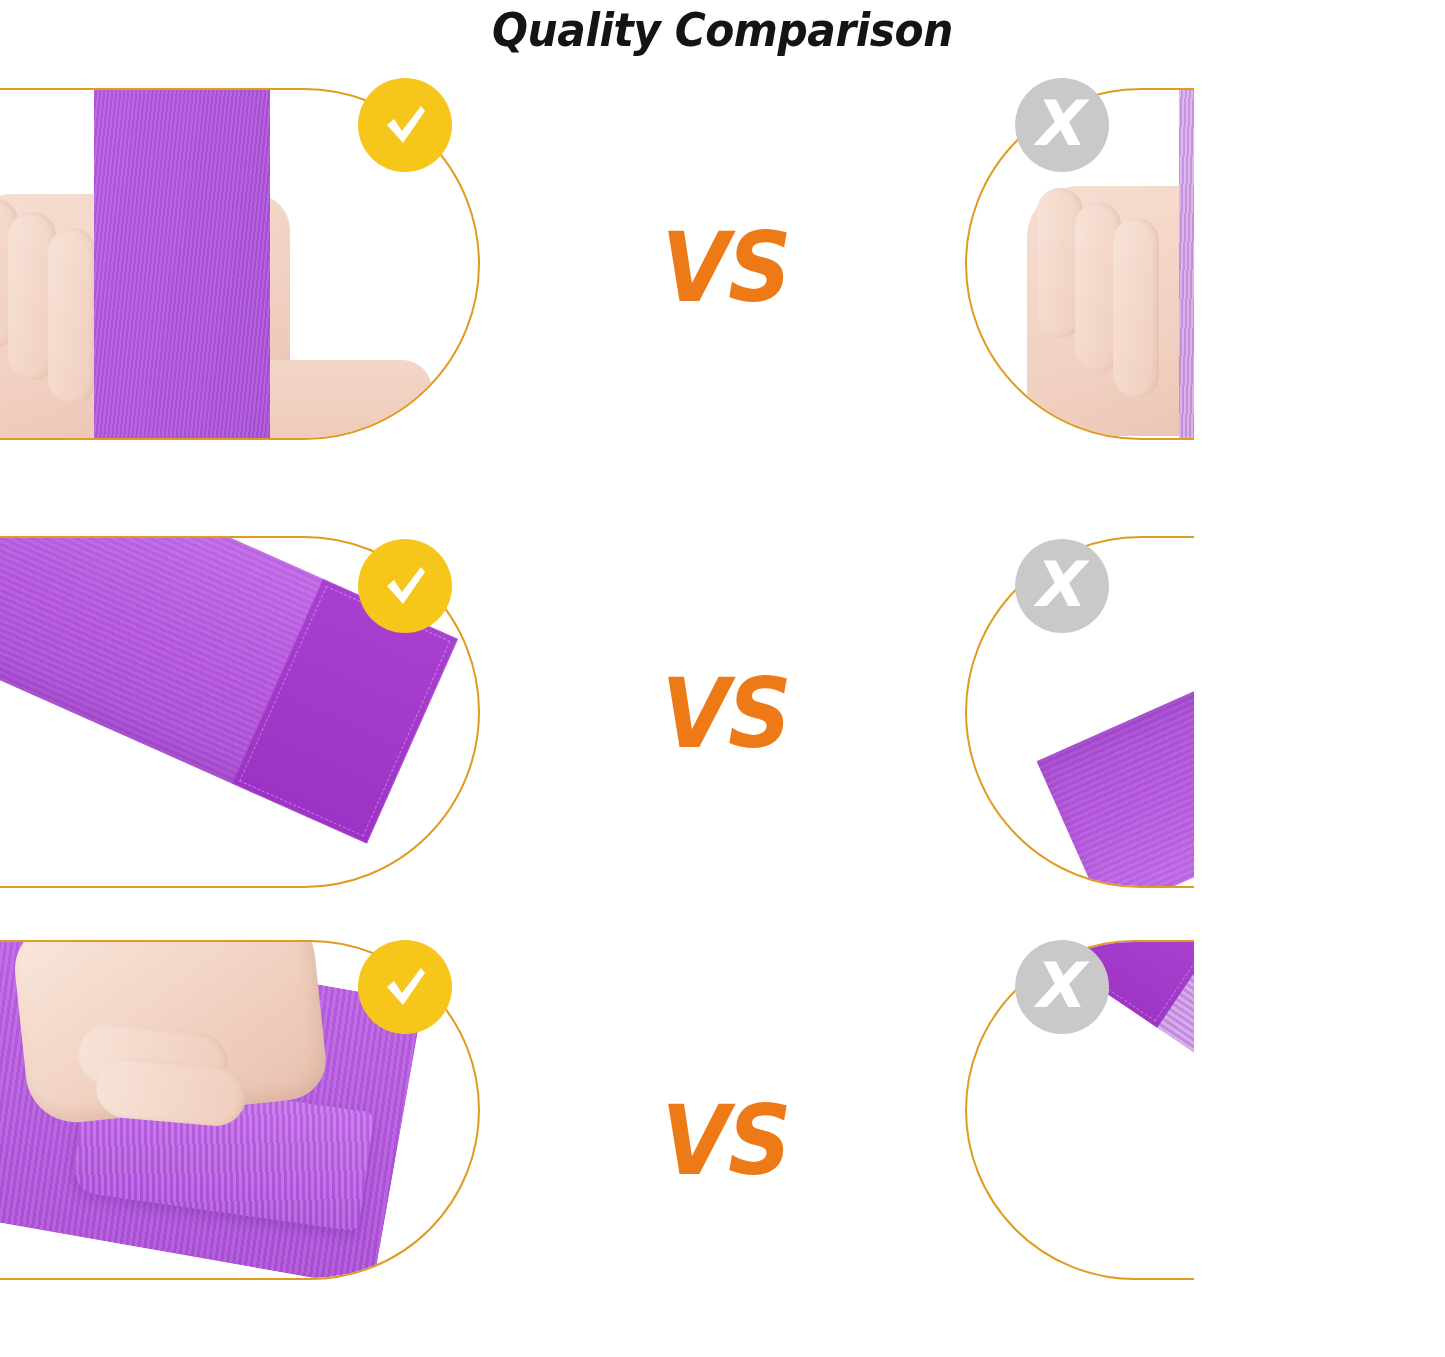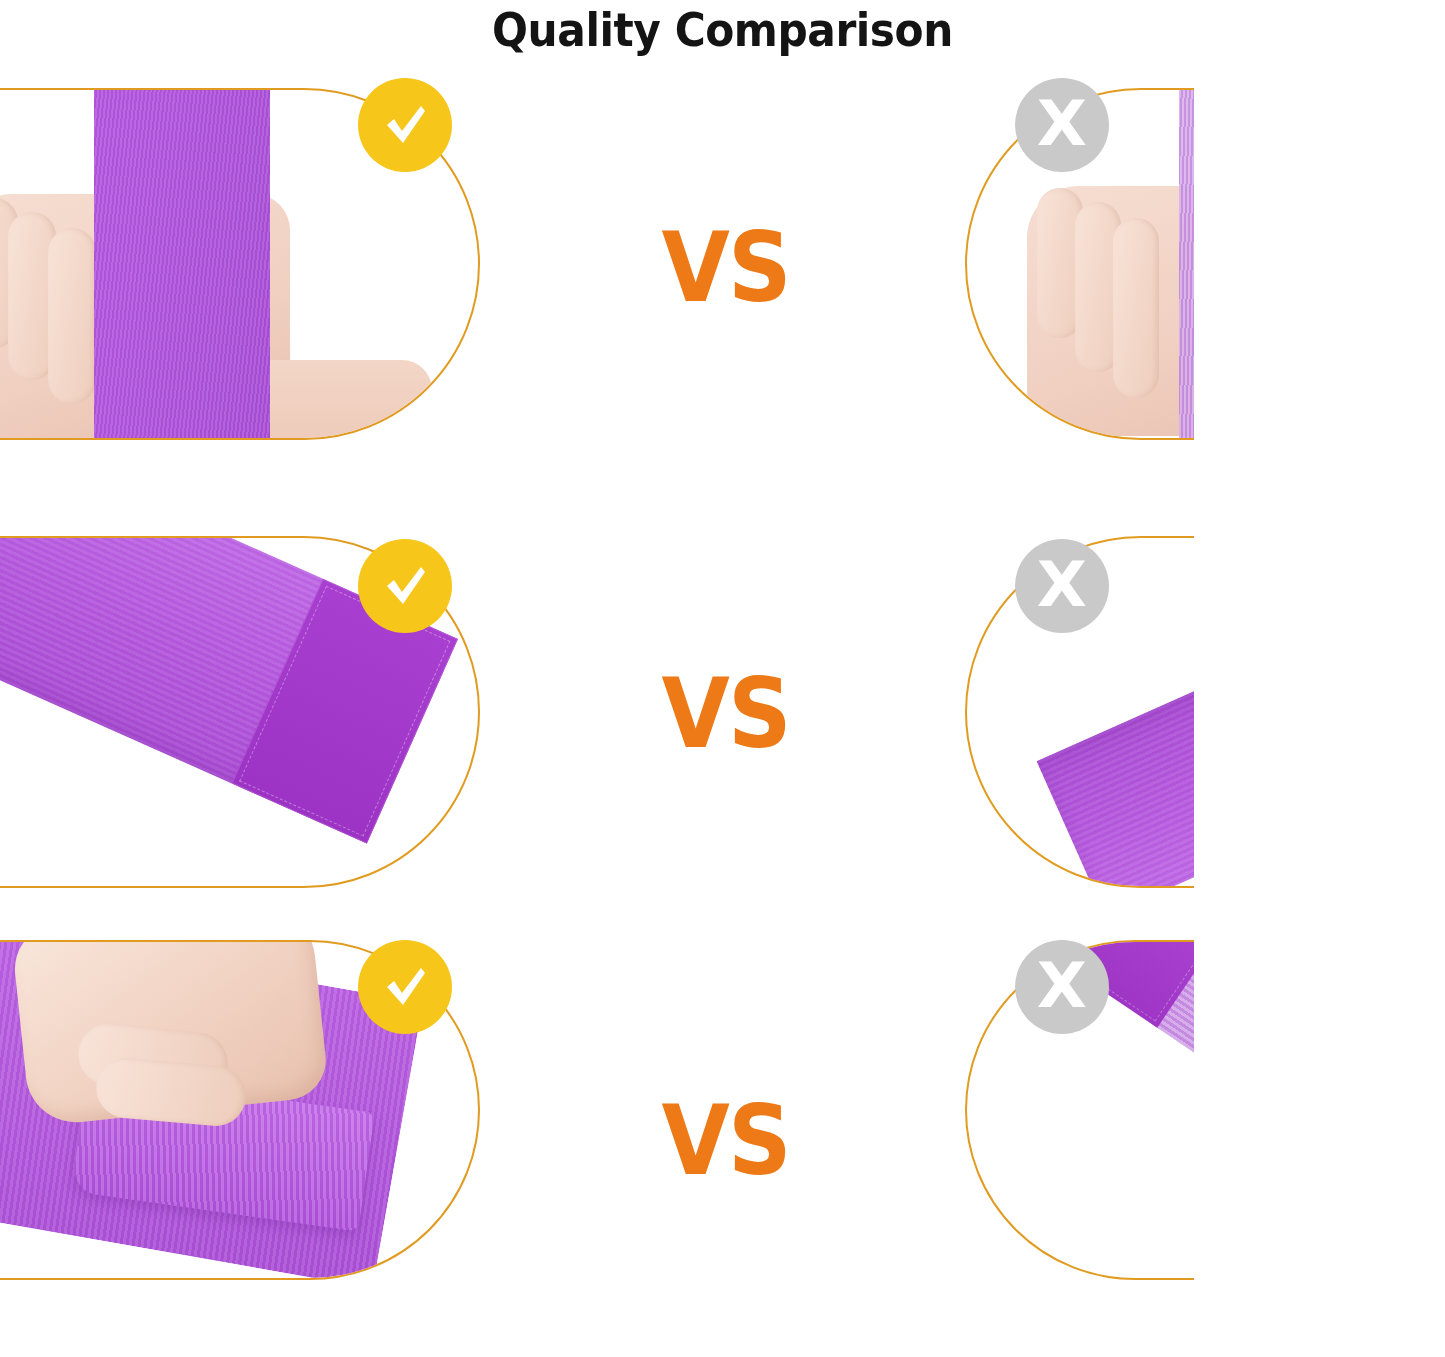--- a/index.html
+++ b/index.html
@@ -11,20 +11,21 @@
     font-family: "Liberation Sans", sans-serif;
     -webkit-font-smoothing: antialiased;
   }
 
   .page {
     position: relative;
     width: 1194px;
     height: 1357px;
     background: #ffffff;
     overflow: hidden;
+    font-style: italic;
   }
 
   
   .title {
     position: absolute;
     left: 0;
     top: 2px;
     width: 1445px;
     text-align: center;
     font-family: "DejaVu Sans", sans-serif;

